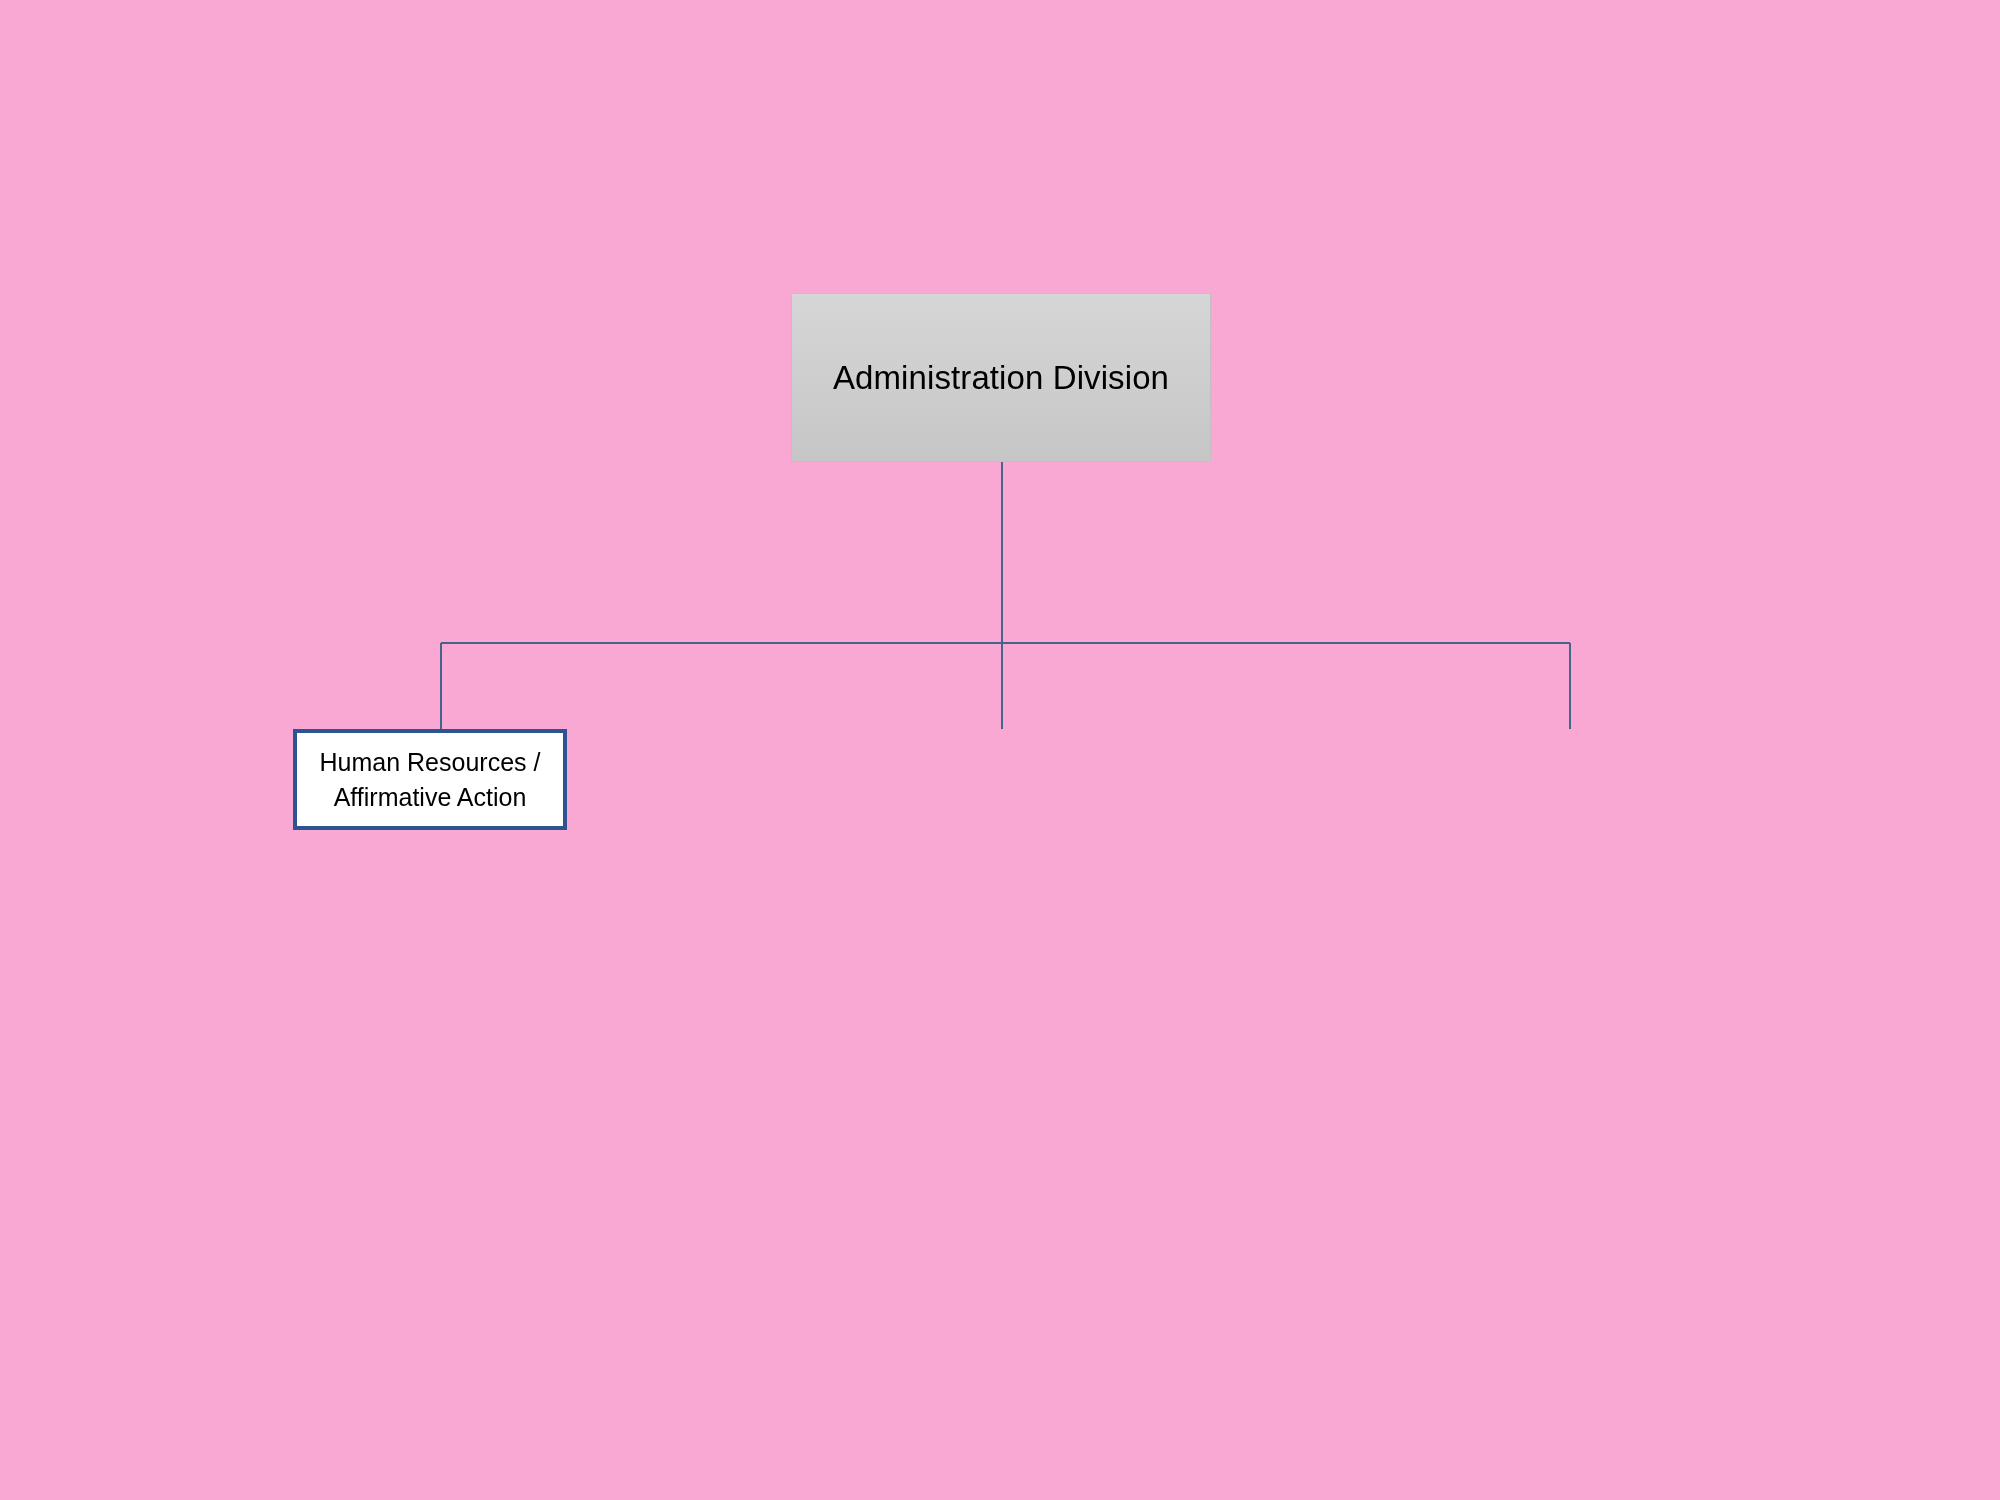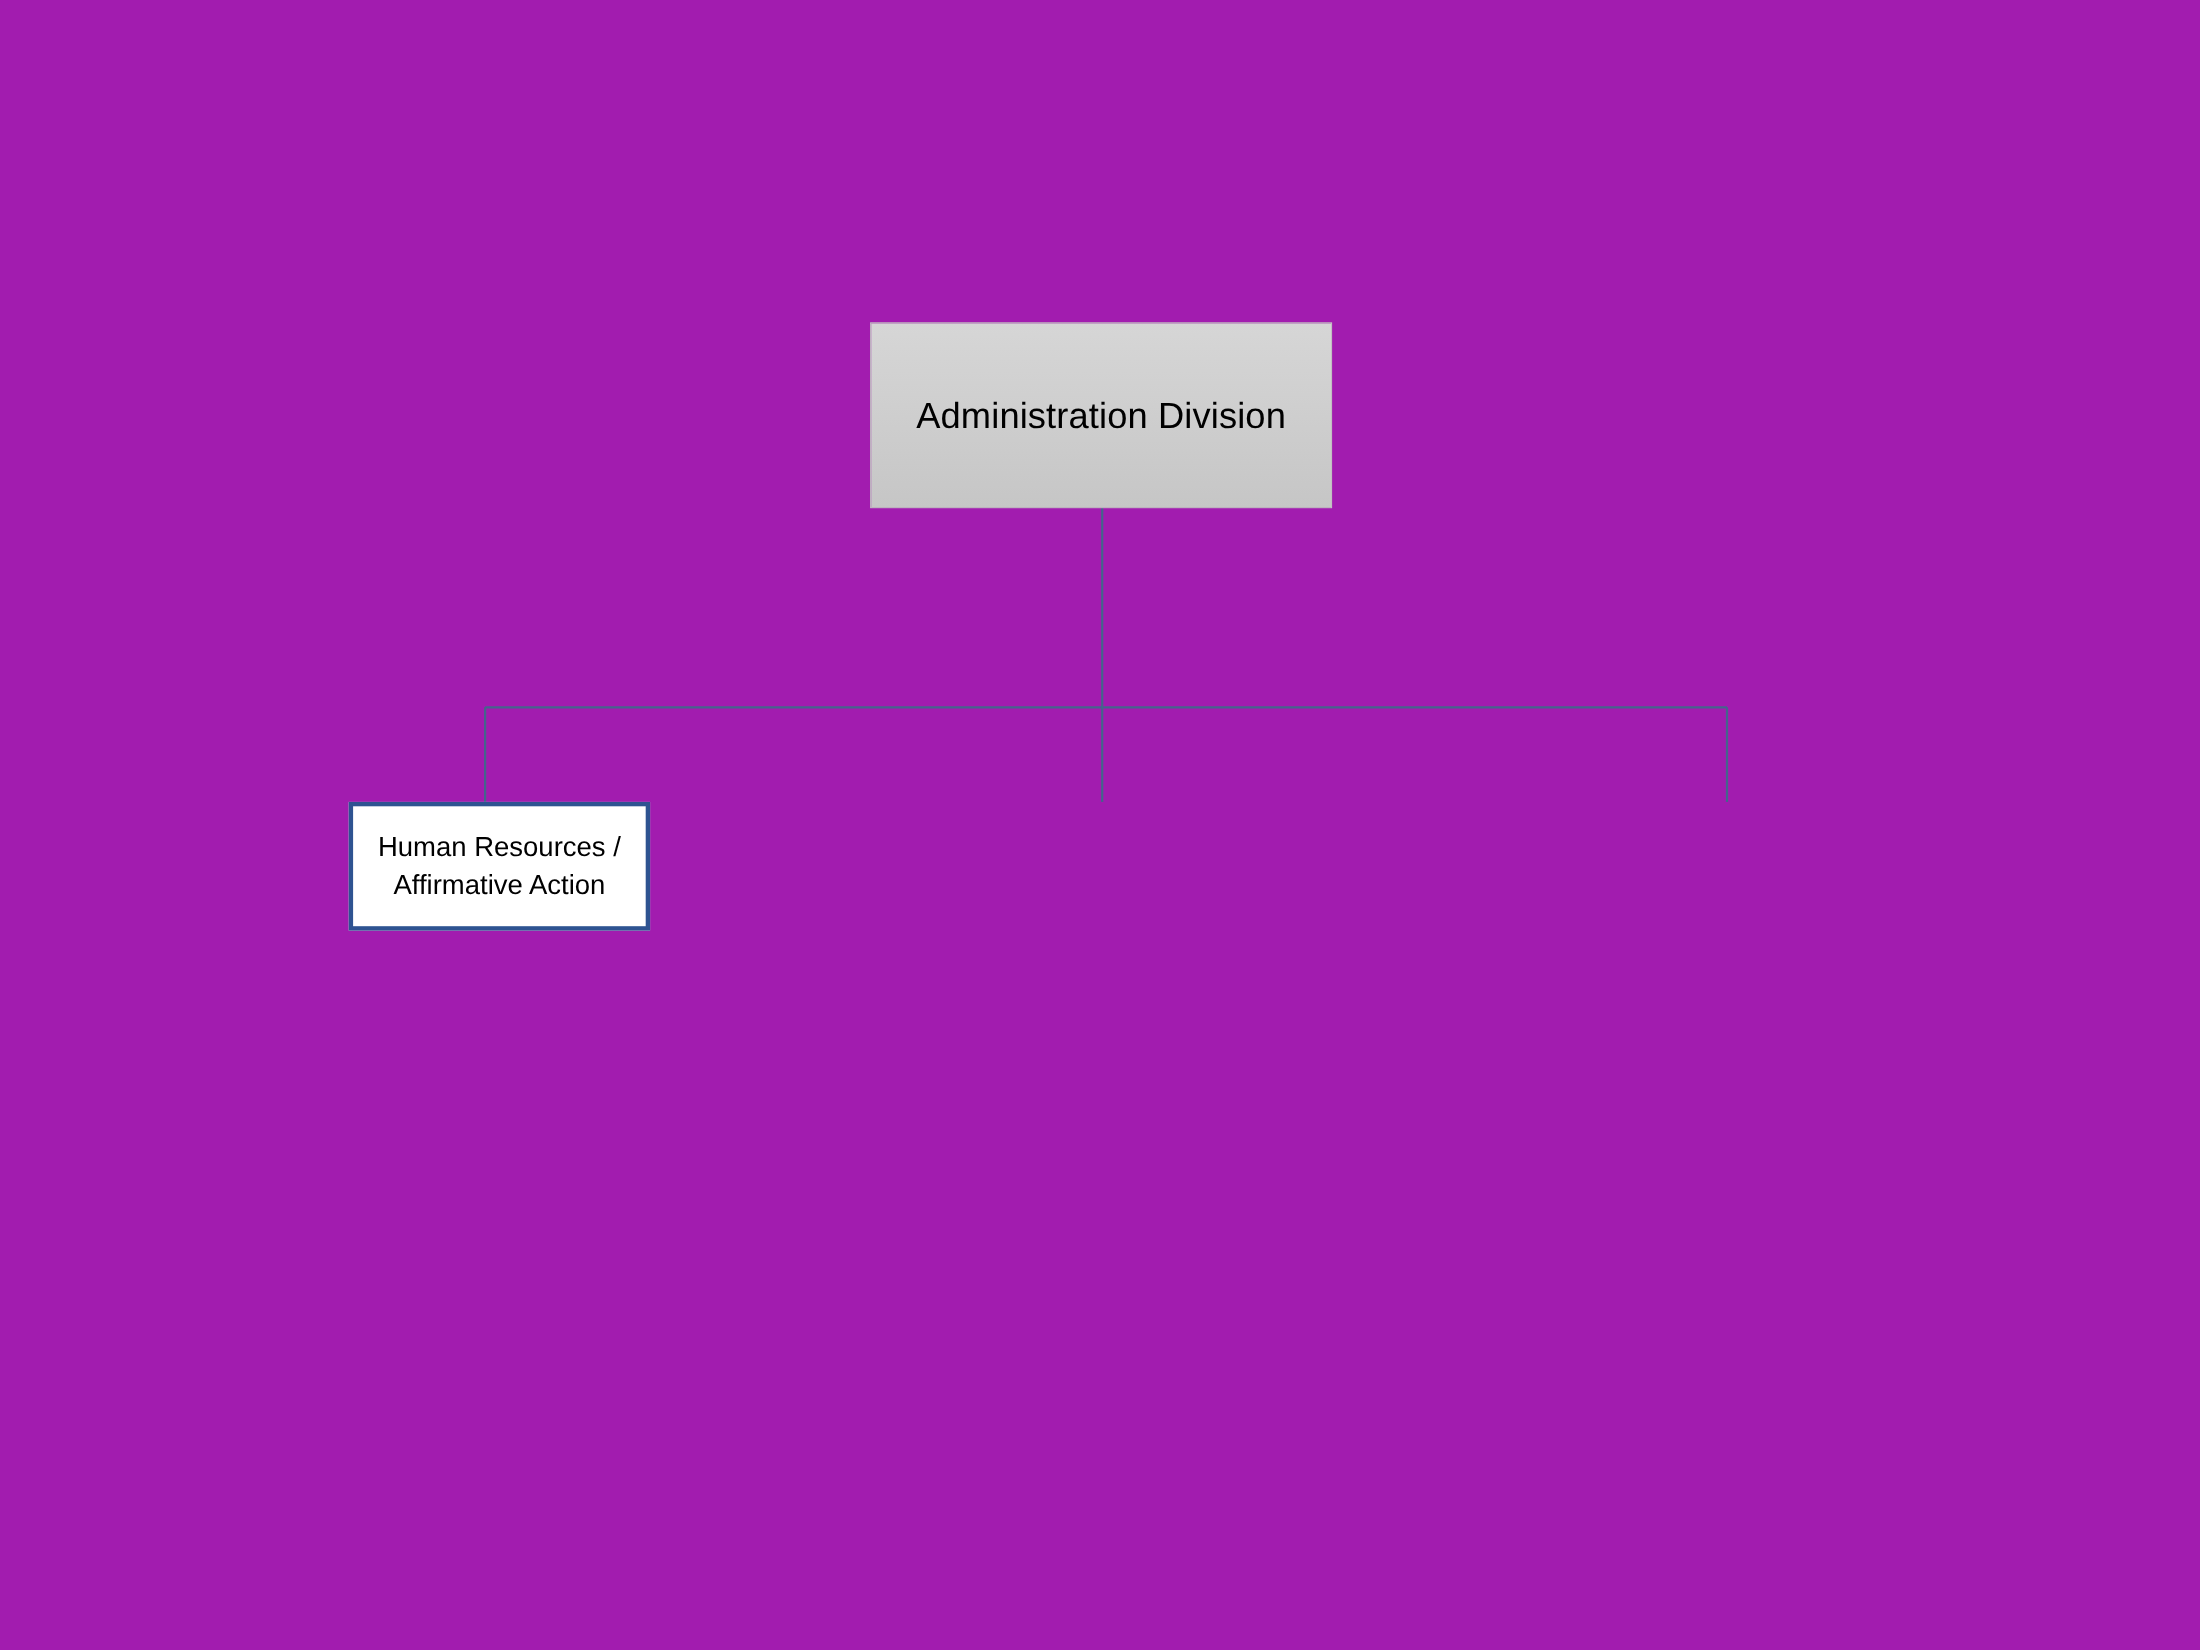--- a/index.html
+++ b/index.html
@@ -12,21 +12,21 @@
     width: 2000px;
     height: 1500px;
     font-family: "Liberation Sans", sans-serif;
     overflow: hidden;
   }
 
   #chart-canvas {
     position: relative;
     width: 2000px;
     height: 1500px;
-    background: #a21caf;
+    background: #f9a8d4;
   }
 
   
   #connector-layer {
     position: absolute;
     left: 0;
     top: 0;
     width: 2000px;
     height: 1500px;
     pointer-events: none;
@@ -72,21 +72,21 @@
   .node-child .node-text {
     width: 100%;
     padding: 0 8px;
     box-sizing: border-box;
     text-align: center;
     font-size: 25px;
     line-height: 1.38;
     color: #000000;
   }
 
-  #node-hr        { left: 317px;  top: 729px; width: 274px; height: 117px; }
+  #node-hr        { left: 293px;  top: 729px; width: 274px; height: 101px; }
   #node-iss       { left: 866px;  top: 729px; width: 273px; height: 117px; }
   #node-biz       { left: 1428px; top: 729px; width: 285px; height: 117px; }
 </style>
 </head>
 <body>
 
 <div id="chart-canvas">
 
   <svg id="connector-layer" viewBox="0 0 2000 1500" width="2000" height="1500" aria-hidden="true">
 

